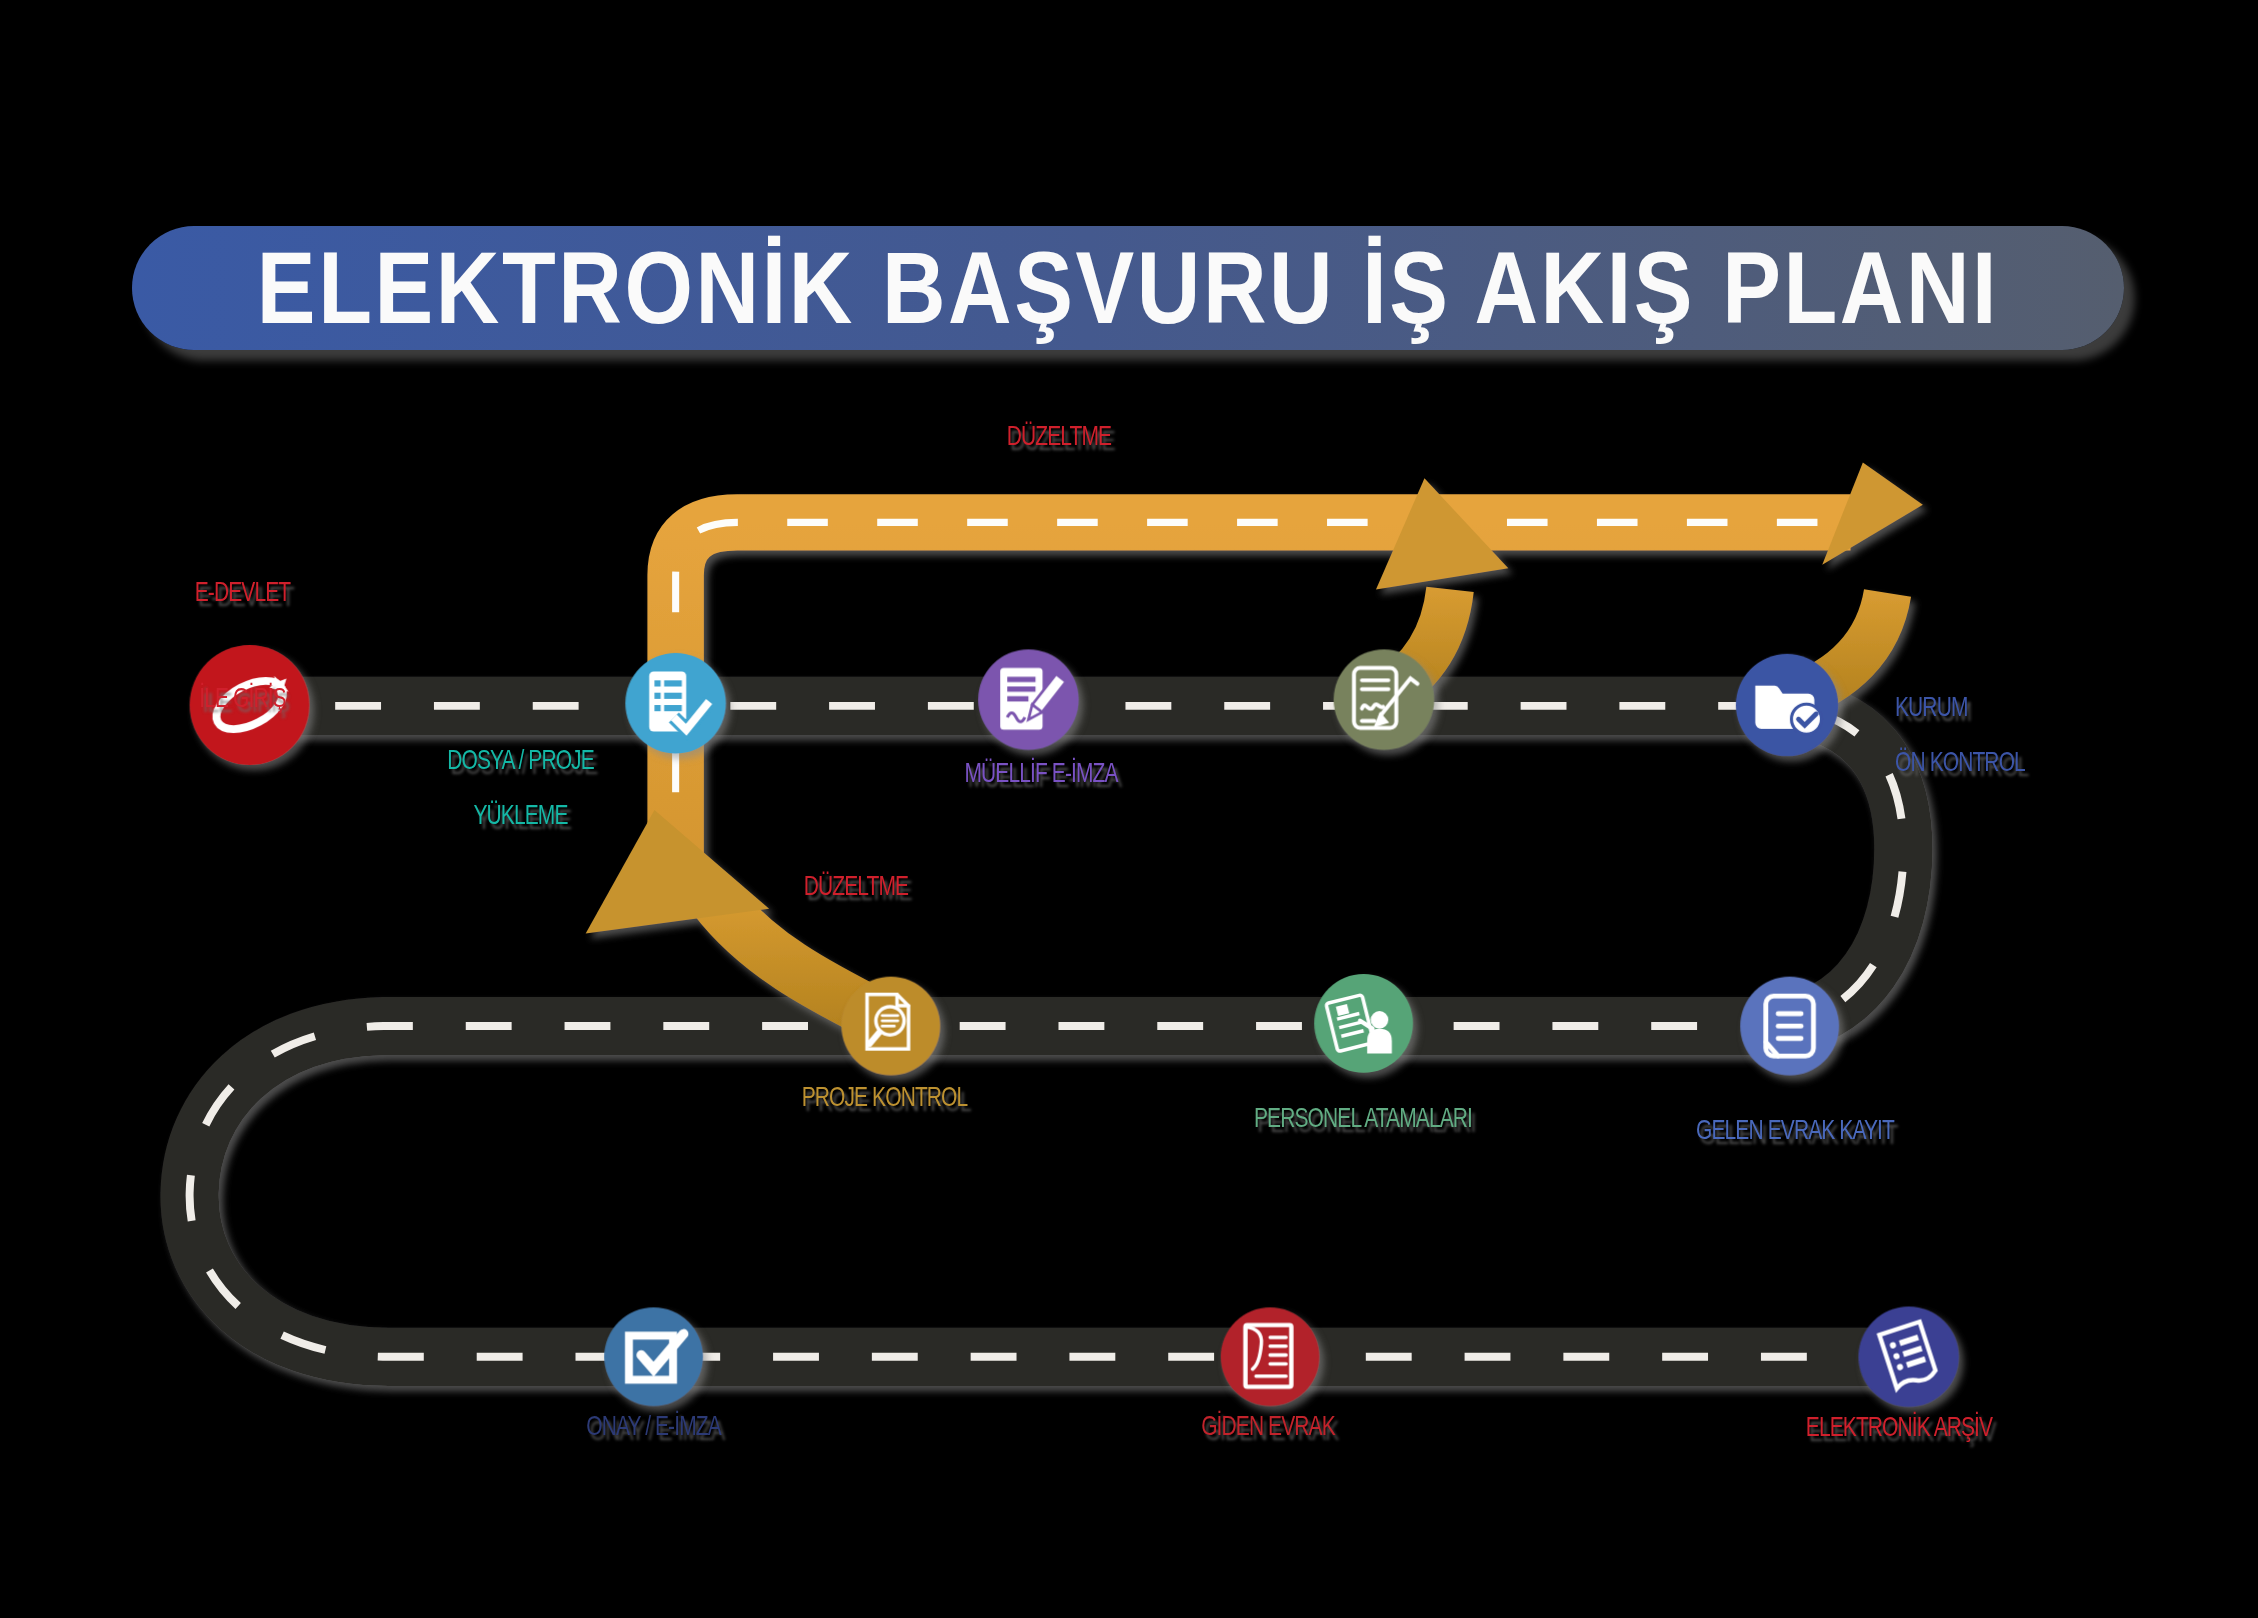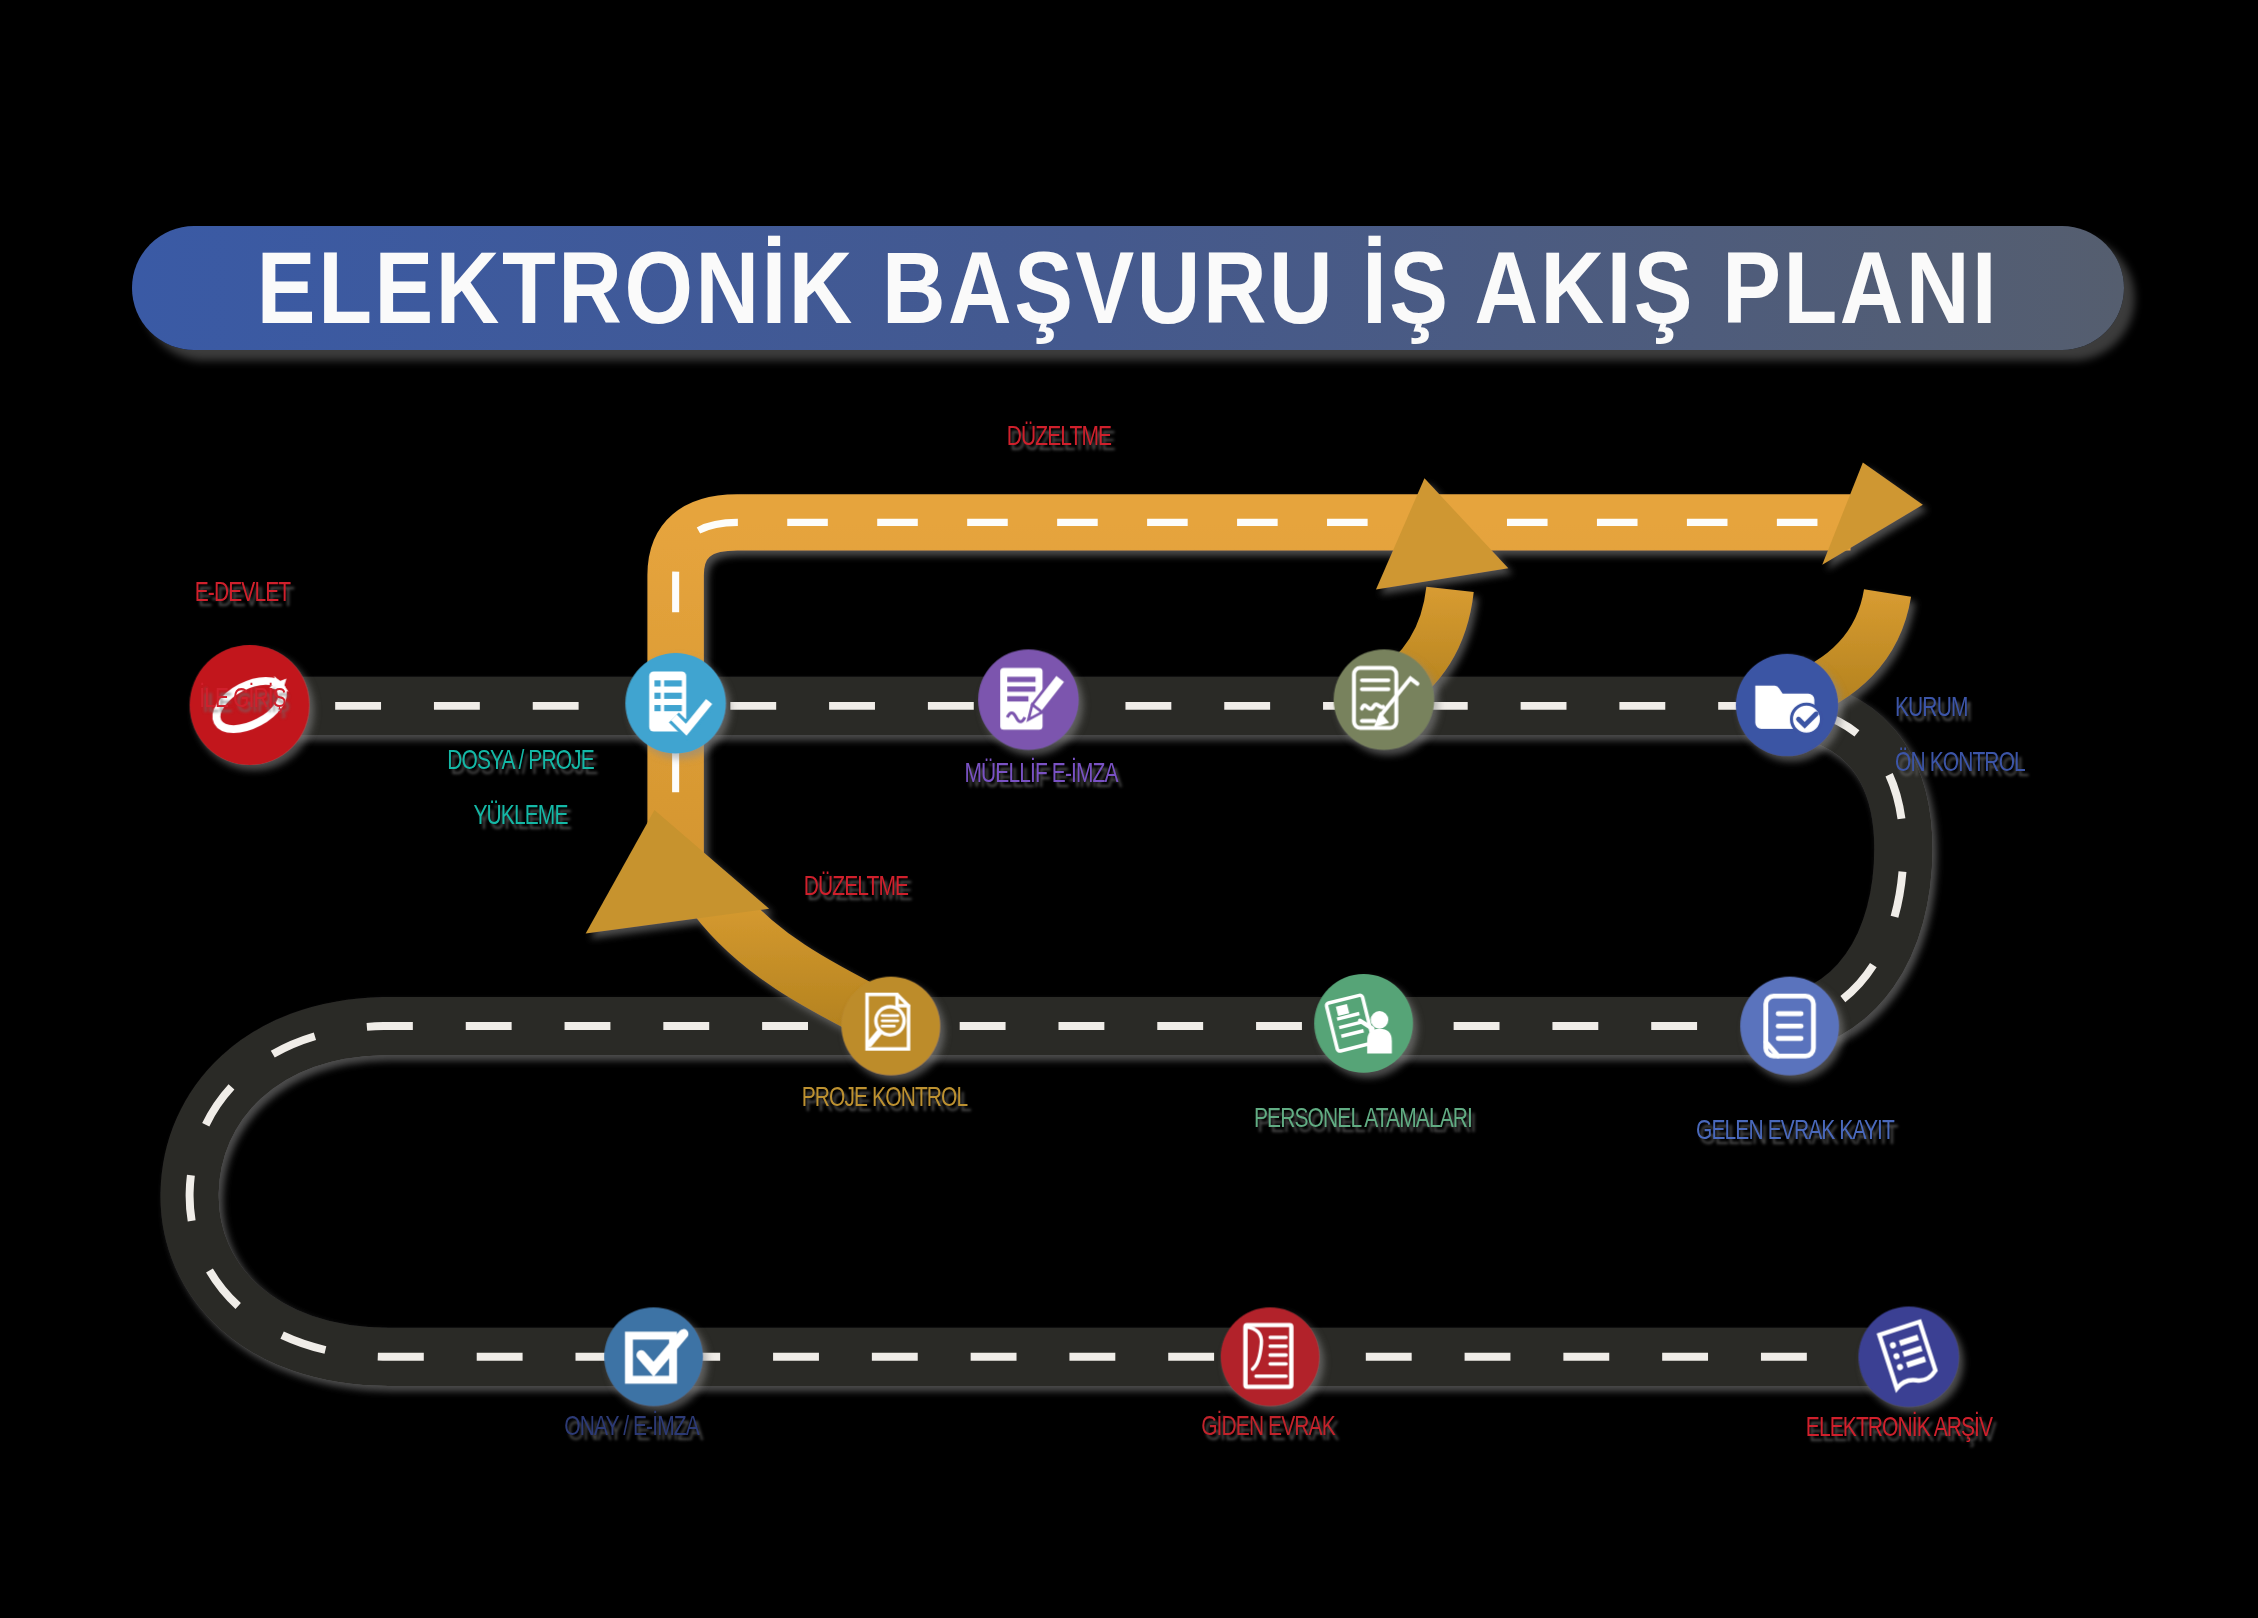--- a/index.html
+++ b/index.html
@@ -263,21 +263,21 @@
   </div>
 
   <div class="label c-green" style="left:1138px;top:1070px;width:450px;margin-top:20px;">
     <span class="ln">PERSONEL ATAMALARI</span>
   </div>
 
   <div class="label c-medblue" style="left:1579px;top:1070px;width:432px;margin-top:32px;">
     <span class="ln">GELEN EVRAK KAYIT</span>
   </div>
 
-  <div class="label c-navy" style="left:433px;top:1398px;width:397px;">
+  <div class="label c-navy" style="left:455px;top:1398px;width:397px;">
     <span class="ln">ONAY / E-İMZA</span>
   </div>
 
   <div class="label c-giden" style="left:1074px;top:1398px;width:388px;">
     <span class="ln">GİDEN EVRAK</span>
   </div>
 
   <div class="label c-red" style="left:1674px;top:1399px;width:450px;">
     <span class="ln">ELEKTRONİK ARŞİV</span>
   </div>

